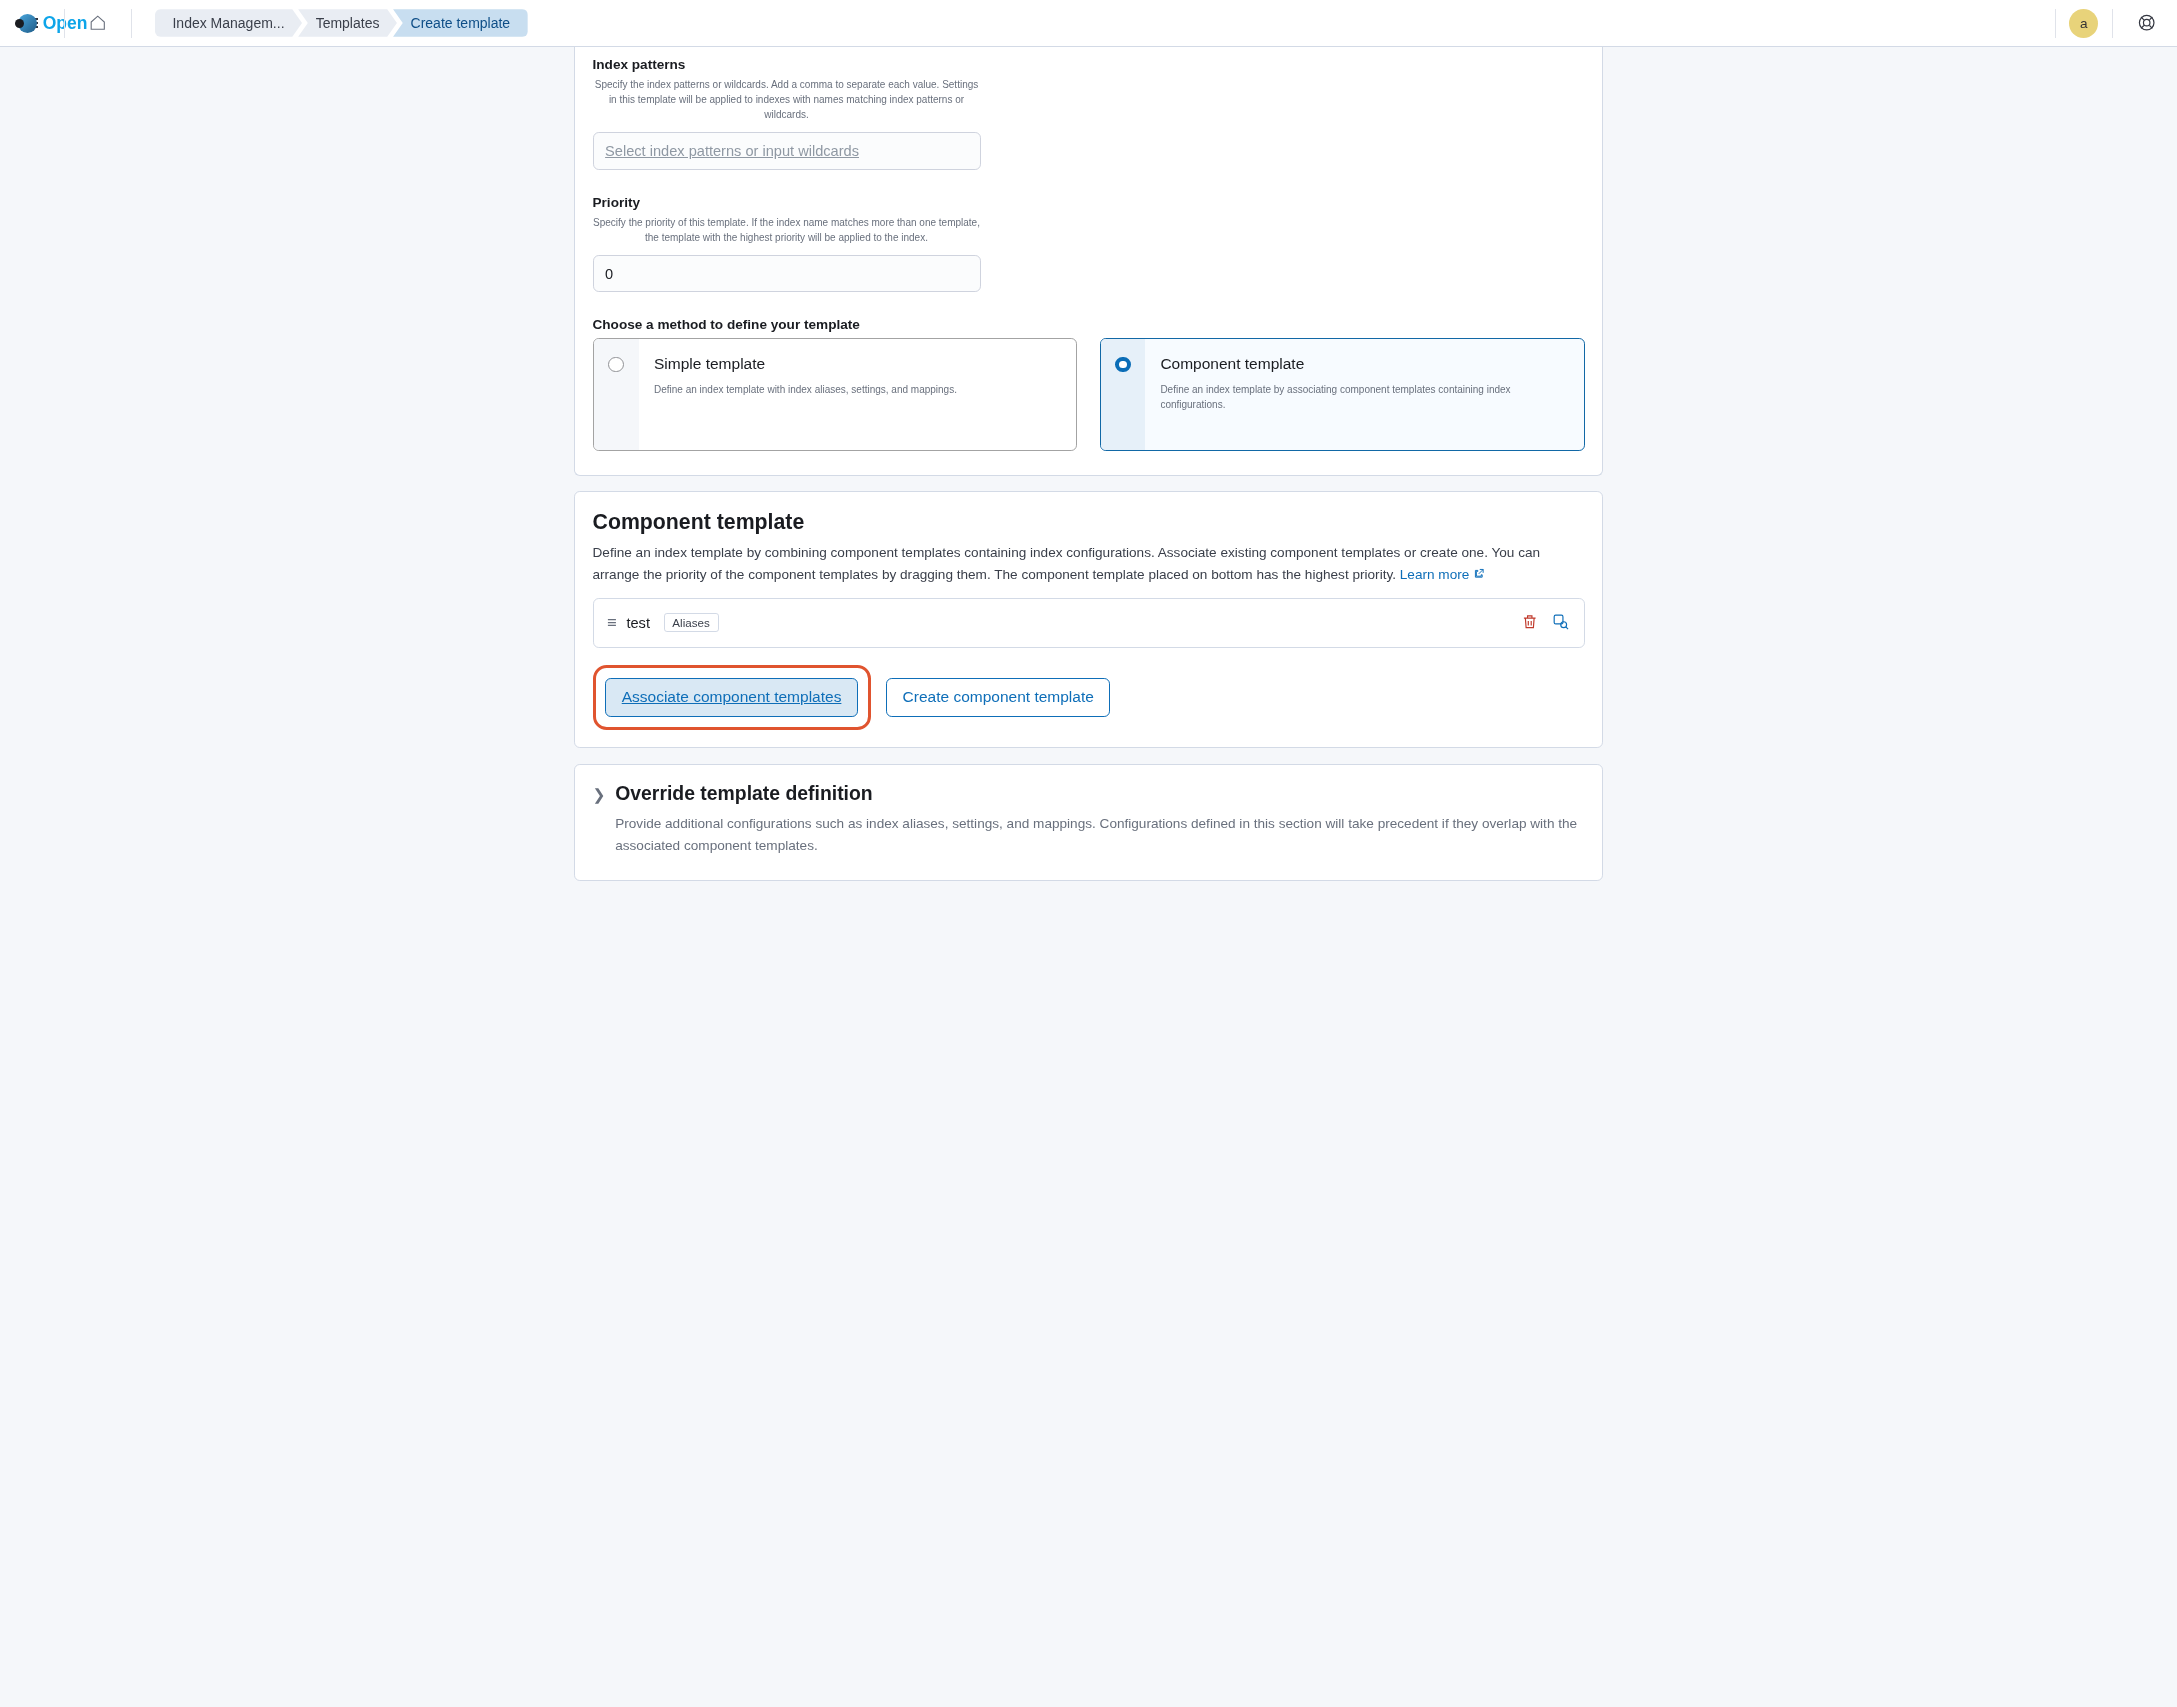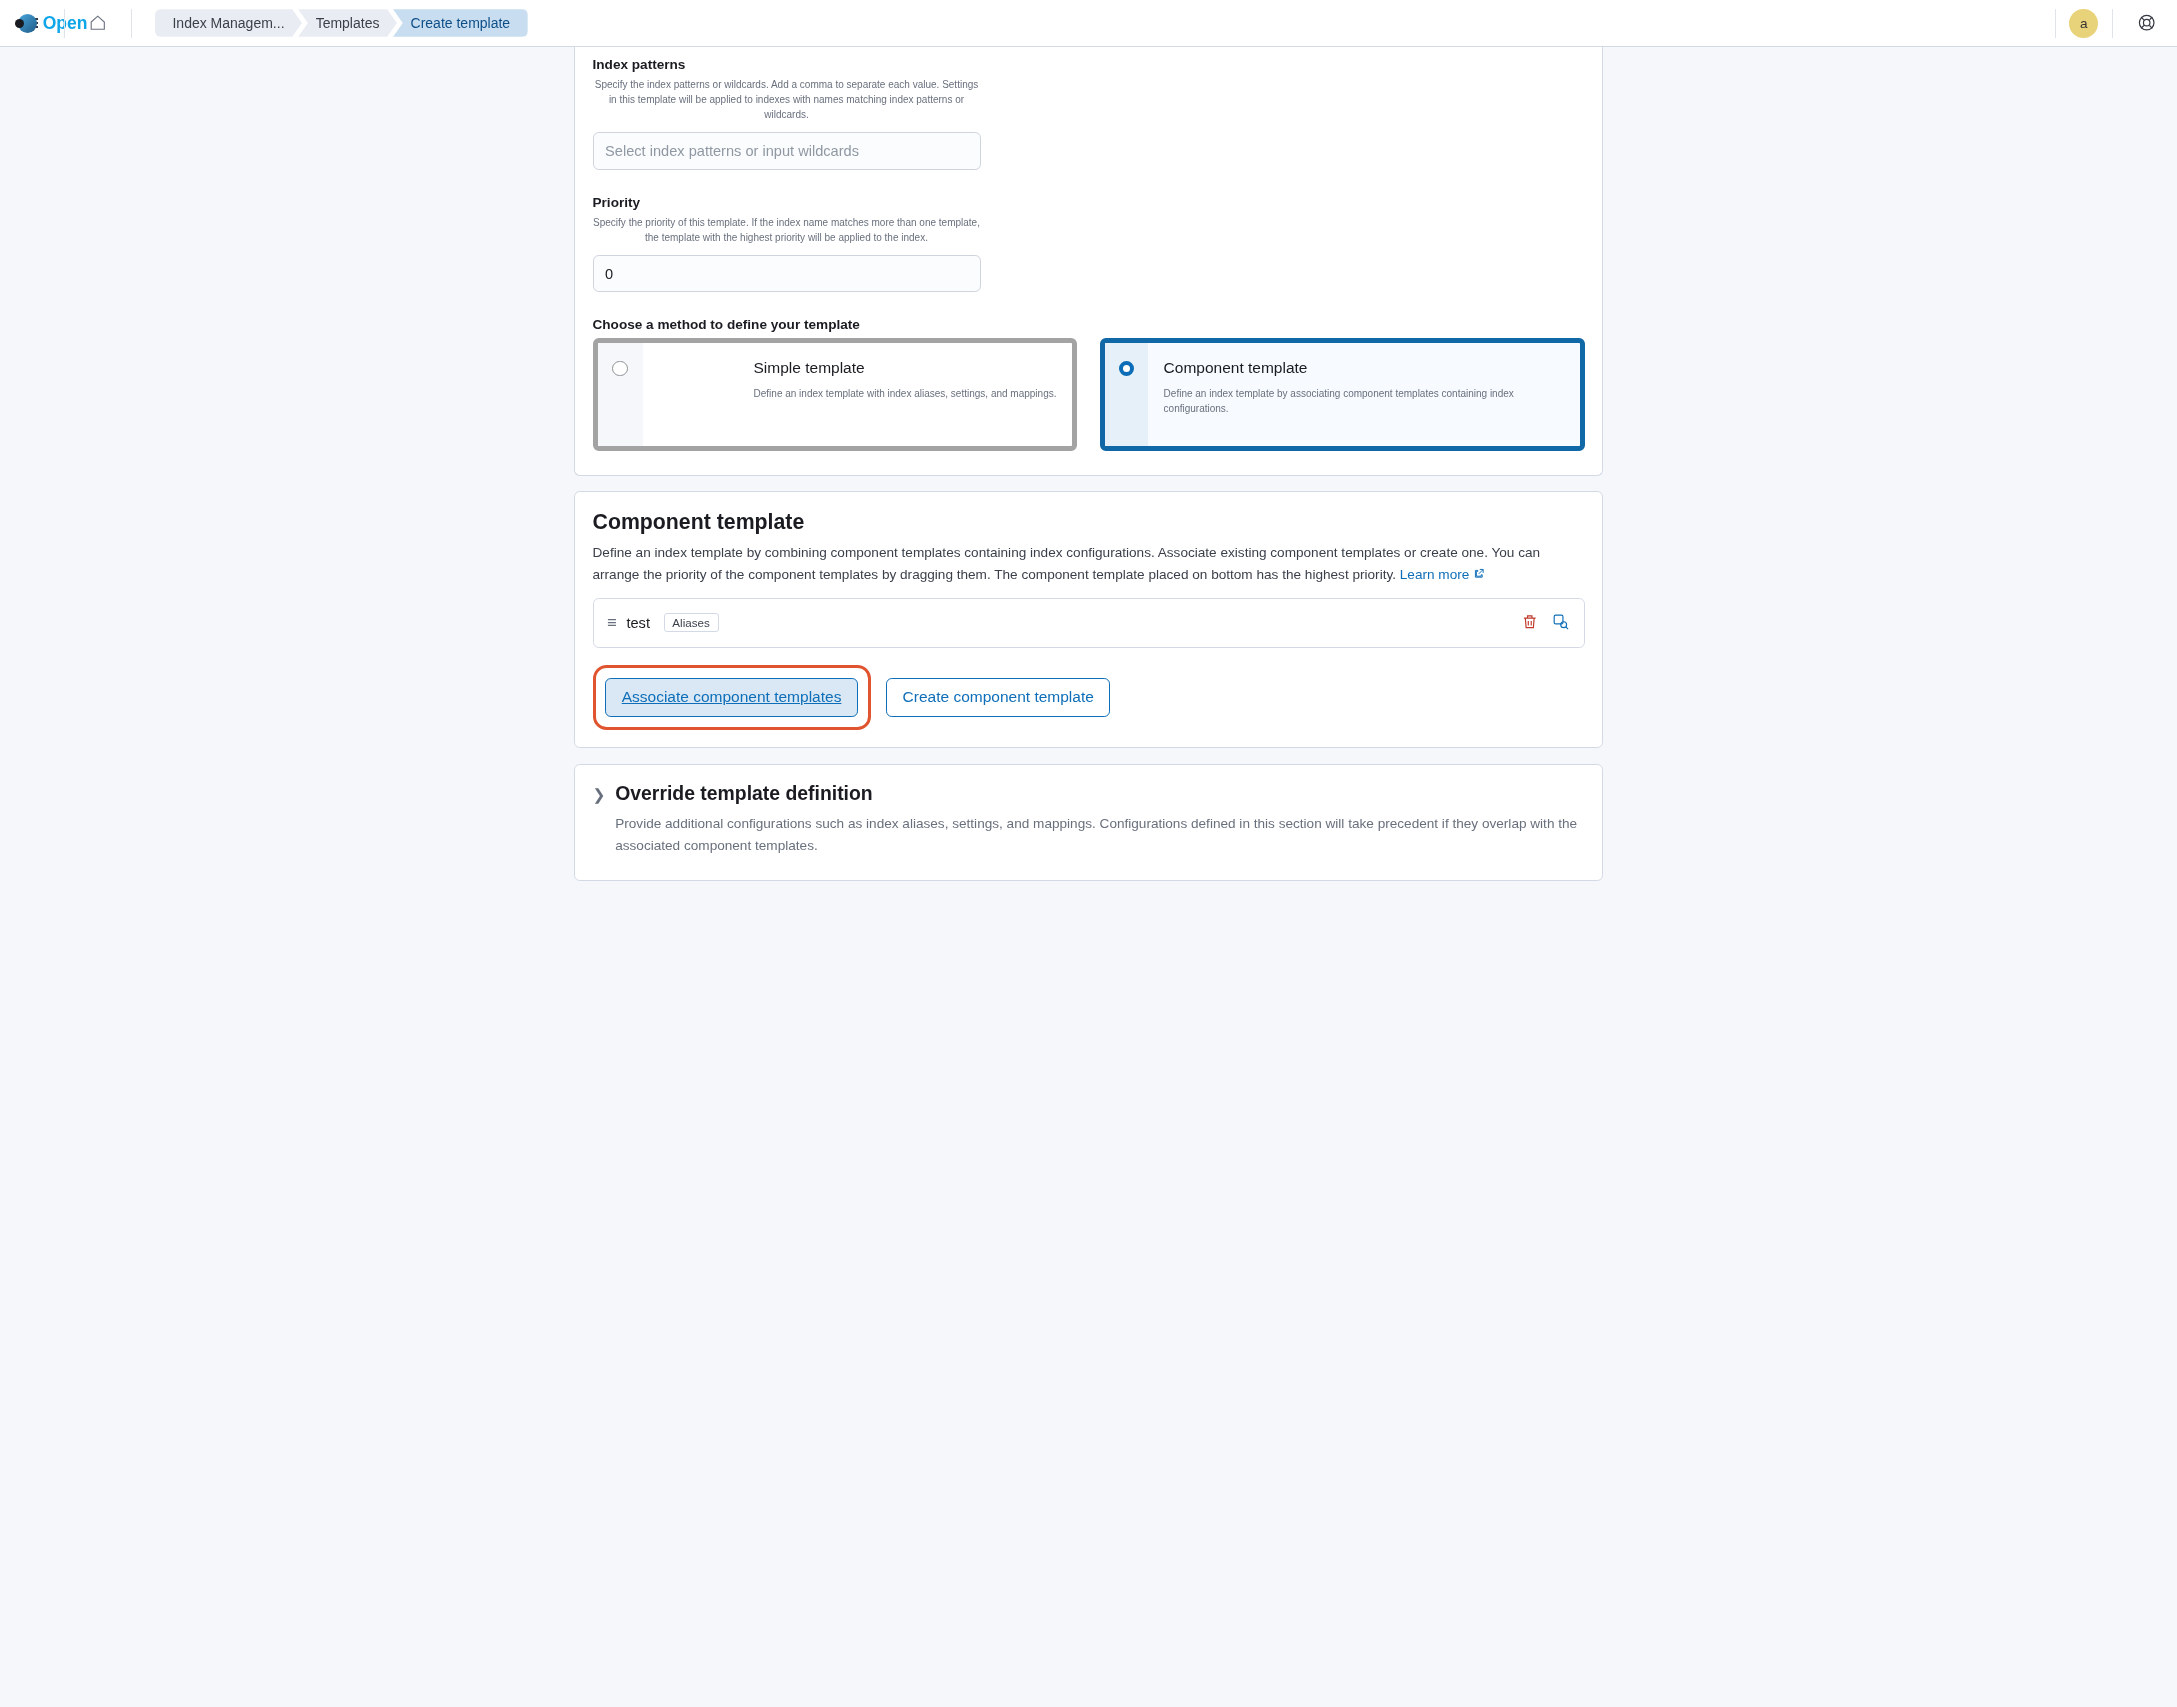--- a/index.html
+++ b/index.html
@@ -74,27 +74,27 @@
 .page{max-width:1029px;margin:0 auto;padding:0 0 39px;}
 .panel{background:#fff;border:1px solid #d3dae6;border-radius:5.8px;padding:17.5px;margin-top:15.5px;}
 .panel.first{border-top:none;border-top-left-radius:0;border-top-right-radius:0;margin-top:0;padding-top:9.7px;}
 
 .field-label{font-weight:700;font-size:13.6px;color:#1a1c21;margin-bottom:5.8px;}
 .help-text{color:#69707d;font-size:10px;line-height:1.5;margin-bottom:9.7px;max-width:388px;text-align:center;}
 .input-box{
   border:1px solid #cfd3de;background:#fbfcfd;border-radius:5.8px;
   padding:9.7px 11.6px;width:388px;color:#5a606c;font-size:14.6px;
 }
-.input-placeholder{color:#8f98a3;}
+.input-placeholder{color:#8f98a3;text-decoration:underline;}
 .section{margin-bottom:25px;}
 
 .radio-cards{display:flex;gap:23px;}
 .radio-card{
-  flex:1;border:5px solid #a3a3a3;border-radius:5.8px;
-  display:flex;min-height:113px;overflow:hidden;justify-content:space-between;
+  flex:1;border:1px solid #a3a3a3;border-radius:5.8px;
+  display:flex;min-height:113px;overflow:hidden;
 }
 .radio-card.selected{border-color:#1168a6;background:#f7fbff;}
 .radio-col{width:45px;background:#f5f7fa;display:flex;align-items:flex-start;justify-content:center;padding-top:17.5px;}
 .radio-card.selected .radio-col{background:#e6f0f9;}
 .radio-body{padding:15.5px 15.5px;}
 .radio-circle{width:15.5px;height:15.5px;border-radius:50%;border:1px solid #919296;background:#fff;}
 .radio-card.selected .radio-circle{border:4.9px solid #0b6db7;width:15.5px;height:15.5px;}
 .radio-title{font-size:15.5px;color:#1a1c21;margin-bottom:9.7px;}
 .radio-desc{font-size:10px;color:#69707d;line-height:1.5;}
 

